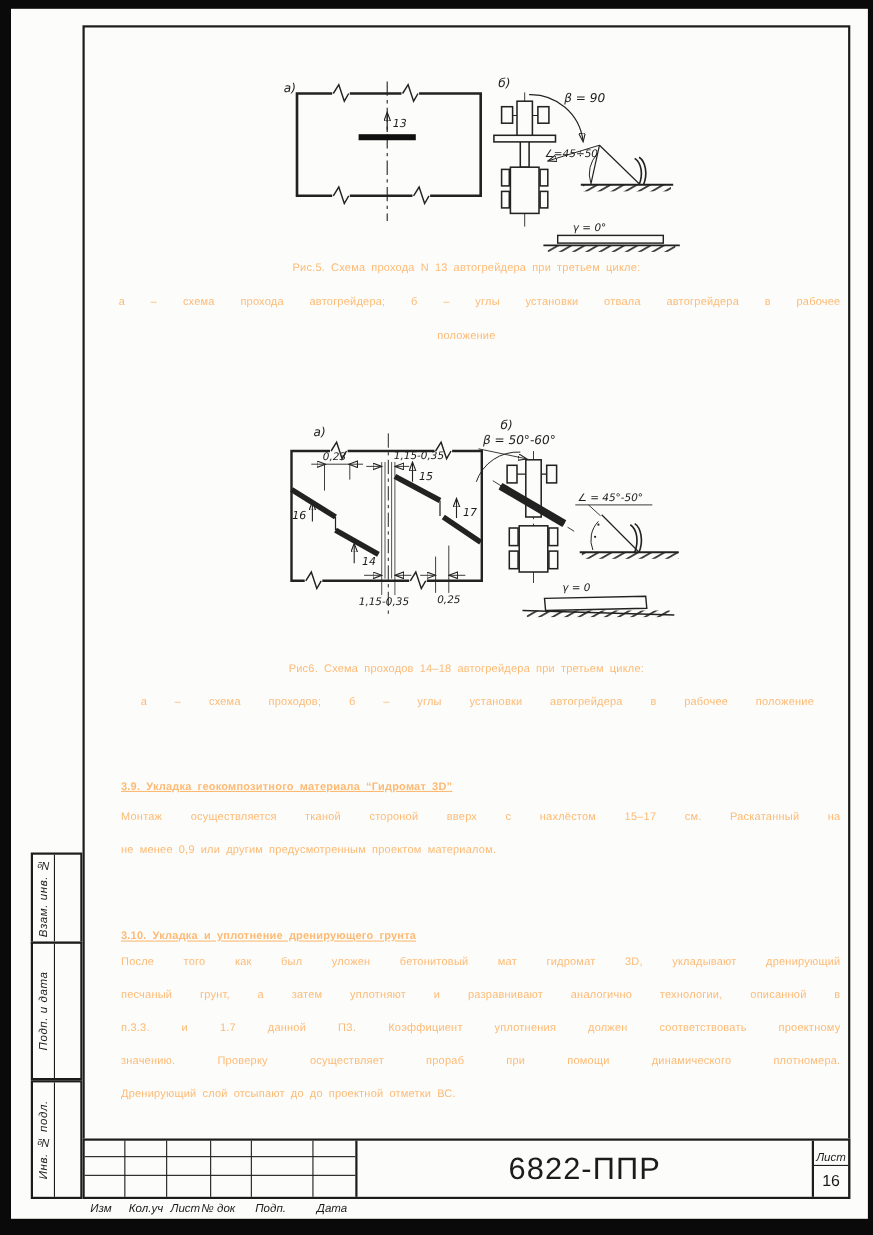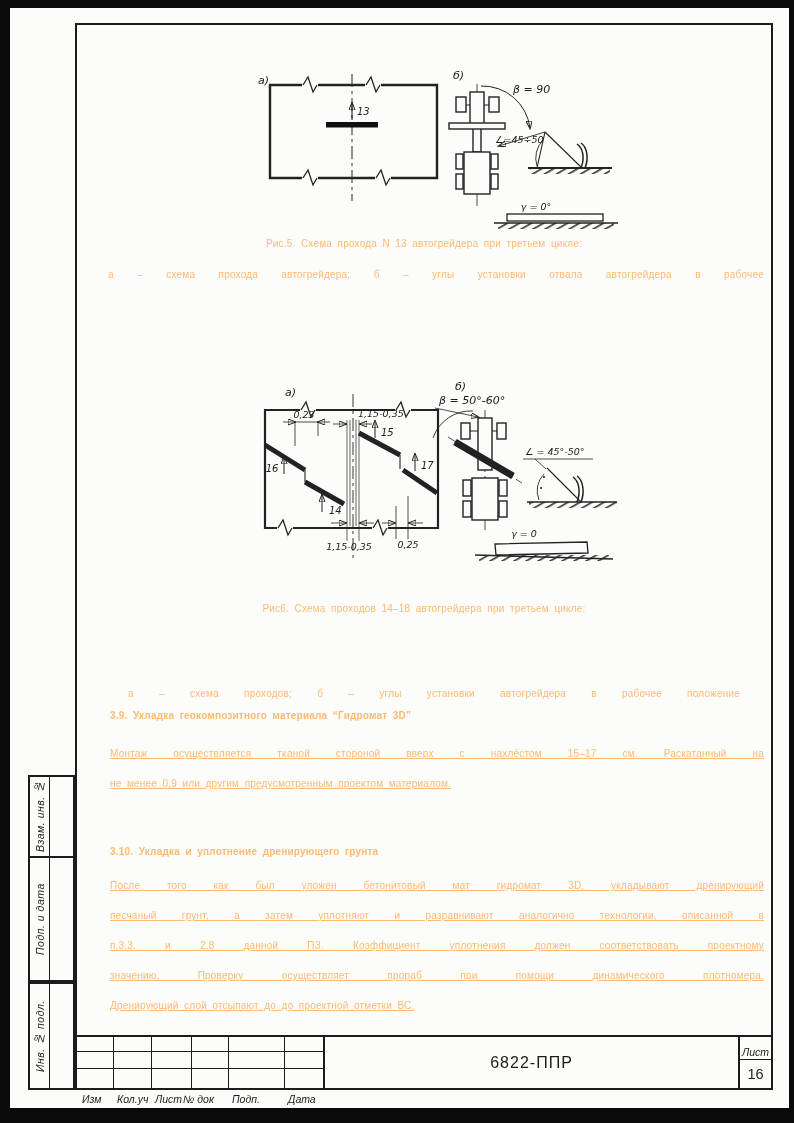--- a/index.html
+++ b/index.html
@@ -5,35 +5,35 @@
   html,body{margin:0;padding:0;background:#060606;}
   .canvas{position:relative;width:794px;height:1123px;background:#0a0a0a;overflow:hidden;
           font-family:"Liberation Sans",sans-serif;color:#1f1f1f;}
   .page{position:absolute;left:10px;top:8px;width:779px;height:1100px;background:#fcfcfa;}
   .abs{position:absolute;}
   .frame{position:absolute;left:75px;top:23px;width:694px;height:1063px;border:2px solid #1c1c1c;}
   
   .txt{font-size:10px;letter-spacing:0.2px;word-spacing:2.5px;color:#fdba74;white-space:nowrap;}
   .center{text-align:center;}
   .jl{text-align:justify;text-align-last:justify;white-space:normal;}
-  .bold{font-weight:bold;}
-  .lines div{height:30px;line-height:40px;text-decoration:underline;}
+  .bold{font-weight:bold;text-decoration:underline;}
+  .lines div{height:30px;line-height:18px;}
   
   .sbox{position:absolute;left:28px;width:47px;border:2px solid #1c1c1c;box-sizing:border-box;background:#fcfcfa;}
   .sbox .div{position:absolute;left:19px;top:0;bottom:0;width:0;border-left:1.5px solid #1c1c1c;}
   .vtext{position:absolute;left:0;top:0;bottom:0;width:19px;display:flex;align-items:center;justify-content:center;
          writing-mode:vertical-rl;transform:rotate(180deg);font-size:10.5px;font-style:italic;letter-spacing:0.5px;color:#1c1c1c;}
   
   .stamp{position:absolute;left:75px;top:1035px;width:694px;height:51px;border:2px solid #1c1c1c;background:#fcfcfa;}
   .stamp .small{position:absolute;left:0;top:0;width:246px;height:51px;border-right:2px solid #1c1c1c;}
   .hline{position:absolute;left:0;width:246px;height:0;border-top:1.5px solid #1c1c1c;}
   .vline{position:absolute;top:0;height:51px;width:0;border-left:1.5px solid #1c1c1c;}
   .slabel{position:absolute;top:33px;height:18px;line-height:18px;font-size:10.5px;font-style:italic;color:#1c1c1c;padding-left:3px;box-sizing:border-box;margin-top:20px;}
   .doccell{position:absolute;left:248px;top:0;width:413px;height:51px;display:flex;align-items:center;justify-content:center;
-           font-size:16px;letter-spacing:1px;color:#1c1c1c;}
+           font-size:28px;letter-spacing:1px;color:#1c1c1c;}
   .sheetcell{position:absolute;left:661px;top:0;width:33px;height:51px;border-left:2px solid #1c1c1c;box-sizing:border-box;}
   .sheetcell .lab{height:21px;border-bottom:1.5px solid #1c1c1c;display:flex;align-items:flex-end;justify-content:center;
                   font-size:10.5px;font-style:italic;padding-bottom:1px;color:#1c1c1c;}
   .sheetcell .num{height:28px;display:flex;align-items:center;justify-content:center;font-size:14.5px;color:#1c1c1c;}
   
   .ft{font:italic 11px "DejaVu Sans",sans-serif;fill:#1c1c1c;}
   .fd{font:italic 9.5px "DejaVu Sans",sans-serif;fill:#1c1c1c;}
   .fp{font:italic 10px "DejaVu Sans",sans-serif;fill:#1c1c1c;}
   svg{position:absolute;}
   svg line,svg path,svg rect.o{stroke:#222;fill:none;}
@@ -112,20 +112,21 @@
     <text class="fd" x="286" y="144" text-anchor="middle">γ = 0°</text>
     <g stroke="#222">
       <rect class="o" x="257" y="148" width="96" height="7" fill="#fcfcfa" stroke-width="1.3"></rect>
       <rect x="248" y="157" width="116" height="6" fill="url(#ht)" stroke="none"></rect>
       <line x1="244" y1="157" x2="368" y2="157" stroke-width="1.5"></line>
     </g>
   </svg>
 
   <div class="abs txt center" style="left:77px;top:238px;width:694px">Рис.5. Схема прохода N 13 автогрейдера при третьем цикле:</div>
   <div class="abs txt jl" style="left:108px;top:269px;width:656px">а – схема прохода автогрейдера; б – углы установки отвала автогрейдера в рабочее</div>
+  <div class="abs txt center" style="left:77px;top:300px;width:694px">положение</div>
 
   <svg style="left:233px;top:376px" width="424" height="204" viewBox="0 0 424 204">
     <text class="ft" x="52" y="20">а)</text>
     <path d="M32,34 H205 V152 H32 Z" stroke-width="2.2"></path>
     <g stroke="#222" stroke-width="1.3">
       <g transform="translate(75,34)">
           <rect x="-8" y="-8" width="16" height="16" fill="#fcfcfa" stroke="none"></rect>
           <path d="M-7,0 l5,-8 l5,15 l4,-7" fill="none"></path>
         </g>
       <g transform="translate(170,34)">
@@ -226,33 +227,33 @@
     </g>
     <text class="fd" x="291" y="161" text-anchor="middle">γ = 0</text>
     <g stroke="#222">
       <path d="M262,168 L354,166 L355,177 L263,179 Z" fill="#fcfcfa" stroke-width="1.3"></path>
       <rect x="246" y="179" width="130" height="6" fill="url(#ht)" stroke="none"></rect>
       <line x1="242" y1="179" x2="380" y2="183" stroke-width="1.4"></line>
     </g>
   </svg>
 
   <div class="abs txt center" style="left:77px;top:603px;width:694px">Рис6. Схема проходов 14–18 автогрейдера при третьем цикле:</div>
-  <div class="abs txt jl" style="left:128px;top:688px;width:612px">а – схема проходов; б – углы установки автогрейдера в рабочее положение</div>
+  <div class="abs txt jl" style="left:128px;top:633px;width:612px">а – схема проходов; б – углы установки автогрейдера в рабочее положение</div>
 
   <div class="abs txt bold" style="left:110px;top:710px">3.9. Укладка геокомпозитного материала “Гидромат 3D”</div>
   <div class="abs txt lines" style="left:110px;top:734px;width:654px">
     <div class="jl">Монтаж осуществляется тканой стороной вверх с нахлёстом 15–17 см. Раскатанный на</div>
     <div>не менее 0,9 или другим предусмотренным проектом материалом.</div>
   </div>
 
   <div class="abs txt bold" style="left:110px;top:846px">3.10. Укладка и уплотнение дренирующего грунта</div>
   <div class="abs txt lines" style="left:110px;top:866px;width:654px">
     <div class="jl">После того как был уложен бетонитовый мат гидромат 3D, укладывают дренирующий</div>
     <div class="jl">песчаный грунт, а затем уплотняют и разравнивают аналогично технологии, описанной в</div>
-    <div class="jl">п.3.3. и 2.8 данной ПЗ. Коэффициент уплотнения должен соответствовать проектному</div>
+    <div class="jl">п.3.3. и 1.7 данной ПЗ. Коэффициент уплотнения должен соответствовать проектному</div>
     <div class="jl">значению. Проверку осуществляет прораб при помощи динамического плотномера.</div>
     <div>Дренирующий слой отсыпают до до проектной отметки ВС.</div>
   </div>
 
   <div class="sbox" style="top:775px;height:83px">
     <div class="div"></div>
     <div class="vtext">Взам. инв. №</div>
   </div>
   <div class="sbox" style="top:856px;height:126px">
     <div class="div"></div>

